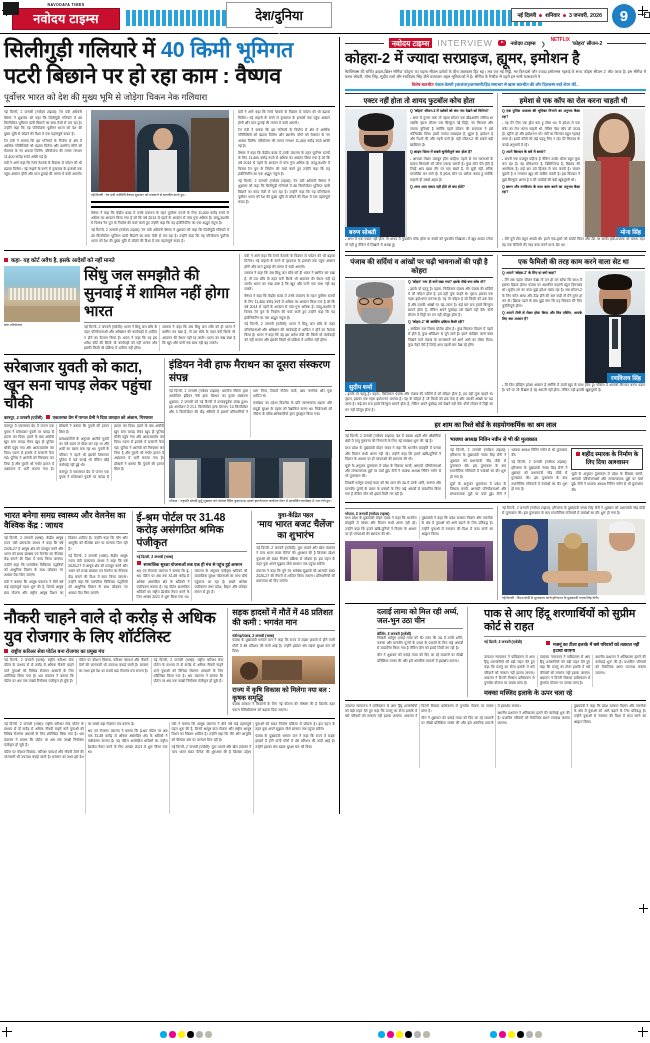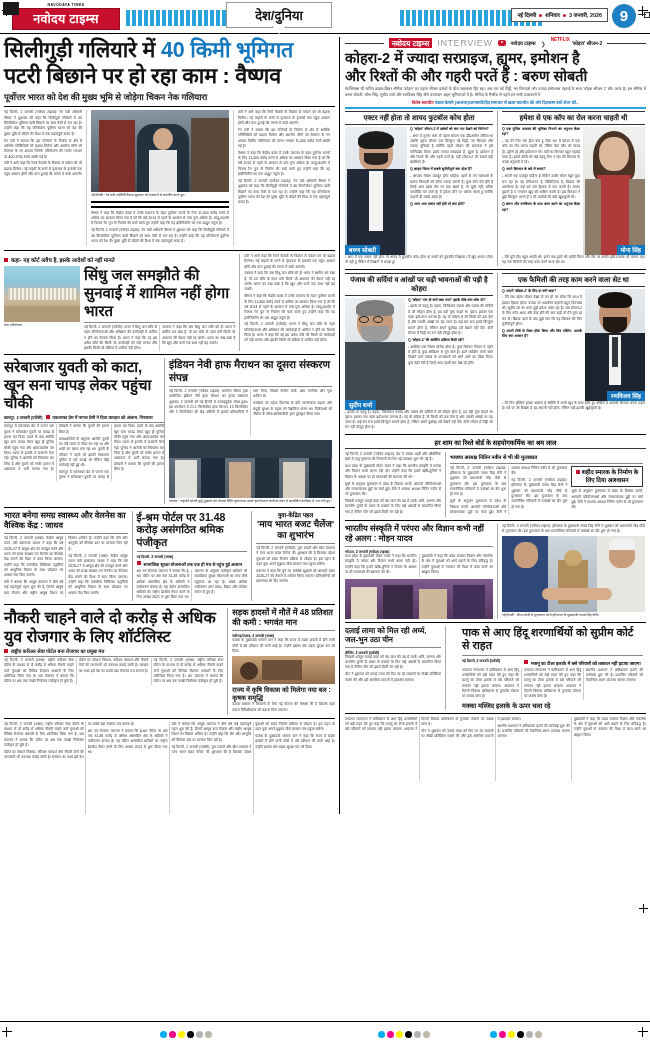--- a/index.html
+++ b/index.html
@@ -56,21 +56,21 @@
 
   
   .body-grid { display:flex; padding:3px 4px 0 4px; }
   .col-left { width:336px; padding-right:4px; border-right:1px solid #000; }
   .col-right { width:306px; padding-left:5px; }
 
   
   h1.lead { font-size:21.5px; line-height:1.22; font-weight:bold; color:#111;
             letter-spacing:-.2px; }
   h1.lead .hl { color:#1577bd; }
-  .lead-sub { font-size:8.6px; font-weight:bold; color:#222; margin-top:2px;
+  .lead-sub { font-size:8.6px; font-weight:normal; color:#222; margin-top:2px;
               border-bottom:1px solid #000; padding-bottom:3px; }
 
   h2.hd { font-size:15px; line-height:1.2; font-weight:bold; color:#111; }
   h2.hd2 { font-size:16px; line-height:1.2; font-weight:bold; color:#111; }
   h3.hd { font-size:10.5px; line-height:1.22; font-weight:bold; color:#111; }
   h4.hd { font-size:8.2px; line-height:1.25; font-weight:bold; color:#111; }
 
   .kicker { font-size:5.6px; font-weight:bold; color:#111; display:flex;
             align-items:center; gap:3px; margin:2px 0; }
   .kicker .sq { width:4px; height:4px; background:#c8102e; display:inline-block; flex:none; }
@@ -444,21 +444,20 @@
         <span style="font-size:6px;color:#555;">❯</span>
         <span class="nf-badge">
           <span class="nf-red" style="position:relative;top:-4px;">NETFLIX</span>
           <span>'कोहरा' सीजन-2</span>
         </span>
         <span class="ln"></span>
       </div>
 
       <h2 class="hd" style="font-size:14.5px;line-height:1.22;">
         <span>कोहरा-2 में ज्यादा सरप्राइज, ह्यूमर, इमोशन है</span><br>
-        <span>और रिश्तों की और गहरी परतें हैं : बरुण सोबती</span>
       </h2>
       <div class="txt" style="font-size:3.8px;margin-top:2px;">नेटफ्लिक्स की चर्चित क्राइम-थ्रिलर सीरीज 'कोहरा' का पहला सीजन दर्शकों के बीच जबरदस्त हिट रहा। अब एक नई मिट्टी, नए किरदारों और ज्यादा इमोशनल गहराई के साथ 'कोहरा सीजन 2' लौट आया है। इस सीरीज में बरुण सोबती, मोना सिंह, सुदीप शर्मा और रणविजय सिंह जैसे कलाकार अहम भूमिकाओं में हैं। सीरीज के रिलीज से पहले इन सभी कलाकारों ने</div>
       <div style="text-align:center;font-size:4.2px;font-weight:bold;margin:1px 0;">
         <span class="red-txt">विशेष बातचीत</span>
         <span class="blue-txt">पंजाब केसरी (जालंधर)/जगबाणी/हिंद समाचार से खास बातचीत की और दिलचस्प बातें शेयर कीं...</span>
       </div>
       <div class="blue-line"></div>
 
       <div style="display:flex;gap:4px;">
 
@@ -597,21 +596,20 @@
               </div>
             </div>
           </div>
         </div>
       </div>
 
       <div class="rule" style="margin:3px 0;"></div>
 
       <div style="display:flex;gap:4px;">
         <div style="width:148px;">
-          <h4 class="hd">भारतीय संस्कृति में परंपरा और विज्ञान कभी नहीं रहे अलग : मोहन यादव</h4>
           <div class="rule-thin" style="margin:2px 0;"></div>
           <div style="font-size:3.6px;font-weight:bold;">भोपाल, 2 जनवरी (नवोदय टाइम्स)</div>
           <div class="cols2 txt">
             <p>मध्य प्रदेश के मुख्यमंत्री मोहन यादव ने कहा कि भारतीय संस्कृति में परंपरा और विज्ञान कभी अलग नहीं रहे। उन्होंने कहा कि हमारे ऋषि-मुनियों ने विज्ञान के आधार पर ही परंपराओं की स्थापना की थी।</p>
             <p>मुख्यमंत्री ने कहा कि प्रदेश सरकार विज्ञान और तकनीक के क्षेत्र में युवाओं को आगे बढ़ाने के लिए प्रतिबद्ध है। उन्होंने युवाओं से नवाचार की दिशा में काम करने का आह्वान किया।</p>
           </div>
           <div class="ph" style="height:40px;margin-top:2px;background:linear-gradient(180deg,#7f5a8e 0%,#54395f 100%);">
             <div style="position:absolute;left:6px;top:8px;width:26px;height:32px;background:#e6d7c2;"></div>
             <div style="position:absolute;left:38px;top:6px;width:30px;height:34px;background:#3a2a45;"></div>
             <div style="position:absolute;left:74px;top:10px;width:28px;height:30px;background:#cdb79a;"></div>
@@ -632,21 +630,21 @@
             <div style="position:absolute;left:56px;top:24px;width:30px;height:44px;background:#b08d5a;"></div>
             <div style="position:absolute;left:62px;top:14px;width:18px;height:16px;background:#c9a96f;border-radius:50%;"></div>
             <div style="position:absolute;left:40px;top:52px;width:70px;height:12px;background:#d6ae8c;border-radius:6px;"></div>
           </div>
           <div class="cap">नई दिल्ली : पीएम मोदी से मुलाकात करते हरियाणा के मुख्यमंत्री नायब सिंह सैनी।</div>
         </div>
       </div>
 
       <div class="rule" style="margin:3px 0;"></div>
 
-      <div style="display:flex;gap:4px;">
+      <div style="display:flex;gap:4px;margin-left:32px;">
         <div style="width:96px;">
           <h4 class="hd" style="font-size:7.5px;">दलाई लामा को मिल रही अर्घ्य, जल-भुन उठा चीन</h4>
           <div class="rule-thin" style="margin:2px 0;"></div>
           <div style="font-size:3.6px;font-weight:bold;">बीजिंग, 2 जनवरी (एजेंसी)</div>
           <div class="txt">
             <p>तिब्बती धर्मगुरु दलाई लामा को 90 साल की उम्र में उनके शांति, करुणा और मानवीय मूल्यों के प्रचार के प्रयासों के लिए कई अवार्डों से सम्मानित किया गया है लेकिन चीन को इससे मिर्ची लग रही है।</p>
             <p>चीन ने शुक्रवार को दलाई लामा को दिए जा रहे सम्मानों पर तीखी प्रतिक्रिया व्यक्त की और इसे आंतरिक मामलों में हस्तक्षेप बताया।</p>
           </div>
         </div>
         <div style="width:198px;border-left:1px solid #aaa;padding-left:16px;">

